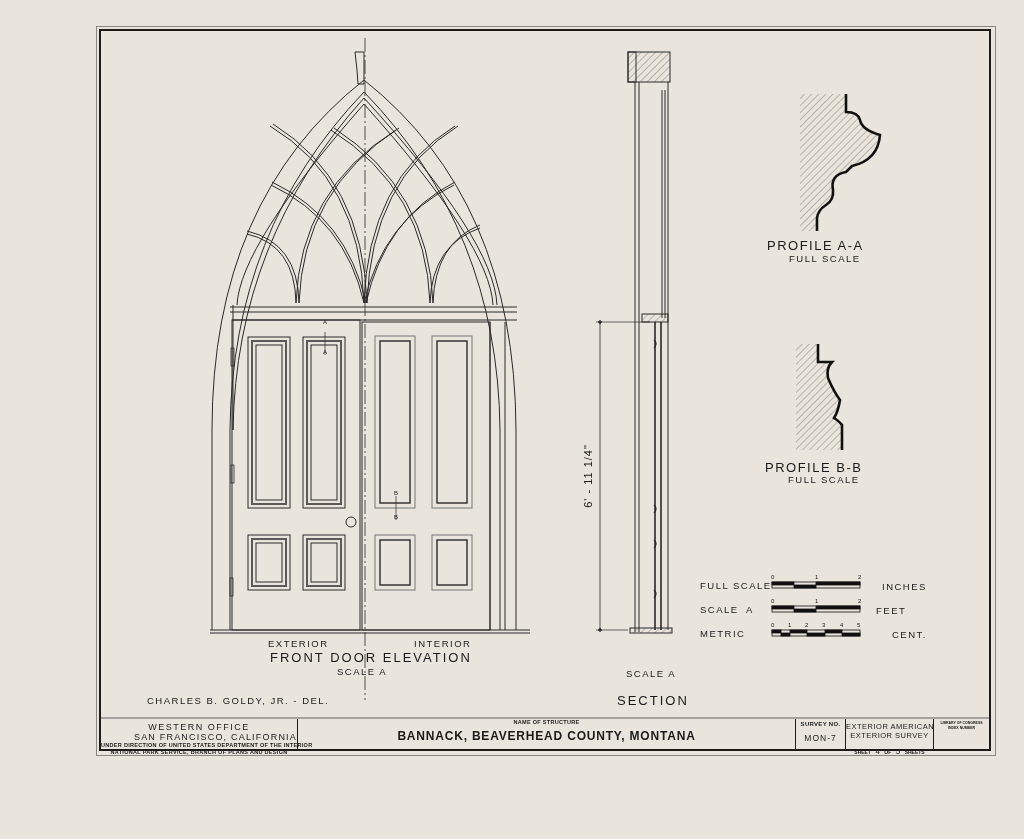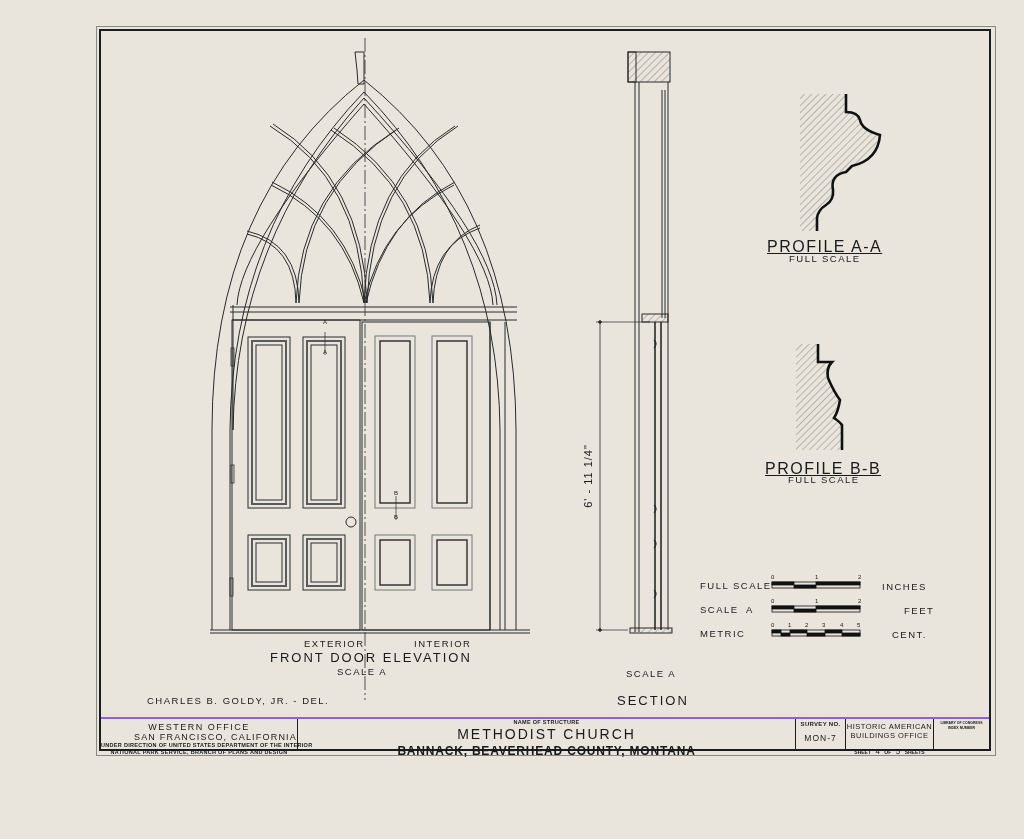--- a/index.html
+++ b/index.html
@@ -9,25 +9,25 @@
     font-family: "Liberation Sans", "DejaVu Sans", sans-serif;
     color: #1a1a1a;
     position: relative;
   }
   .sheet { position: absolute; left: 0; top: 0; width: 1024px; height: 839px; }
   .frame-outer { position: absolute; left: 96px; top: 26px; width: 898px; height: 728px; border: 1px solid #8a8780; }
   .frame-inner { position: absolute; left: 99px; top: 29px; width: 892px; height: 722px; border: 2px solid #1c1c1c; box-sizing: border-box; }
   svg.drawing { position: absolute; left: 0; top: 0; }
   .lbl { position: absolute; white-space: nowrap; letter-spacing: 1.5px; text-transform: uppercase; }
   .t-big { font-size: 13px; letter-spacing: 2px; }
-  .t-med { font-size: 16px; text-decoration: underline; }
+  .t-med { font-size: 13px; }
   .t-sm { font-size: 9.5px; }
   .t-xs { font-size: 5.5px; letter-spacing: 0.3px; font-weight: bold; }
   
-  .title-block { position: absolute; left: 101px; top: 717px; width: 888px; height: 32px; border-top: 2px solid #8b5cf6; display: flex; }
+  .title-block { position: absolute; left: 101px; top: 717px; width: 888px; height: 32px; border-top: 2px solid #a3a3a3; display: flex; }
   .tb-cell { position: relative; border-right: 1.5px solid #1c1c1c; box-sizing: border-box; height: 100%; text-align: center; }
   .tb-cell:last-child { border-right: none; }
   .tb-office { width: 197px; }
   .tb-structure { width: 498px; }
   .tb-survey { width: 50px; }
   .tb-habs { width: 88px; }
   .tb-loc { flex: 1; }
   .tb-line { display: block; line-height: 1; white-space: nowrap; }
 </style>
 </head>
@@ -171,21 +171,21 @@
       <rect x="825" y="630" width="17" height="3" fill="#111"></rect>
       <rect x="842" y="633" width="18" height="3" fill="#111"></rect>
     </g>
   </svg>
 
   <span class="lbl t-sm" style="left:323px;top:319px;font-size:6px;">A</span>
   <span class="lbl t-sm" style="left:323px;top:349px;font-size:6px;">A</span>
   <span class="lbl t-sm" style="left:394px;top:490px;font-size:6px;">B</span>
   <span class="lbl t-sm" style="left:394px;top:514px;font-size:6px;">B</span>
 
-  <span class="lbl t-sm" style="left:268px;top:638px;margin-left:36px;">EXTERIOR</span>
+  <span class="lbl t-sm" style="left:268px;top:638px;">EXTERIOR</span>
   <span class="lbl t-sm" style="left:402px;top:638px;margin-left:12px;">INTERIOR</span>
   <span class="lbl t-big" style="left:270px;top:650px;">FRONT DOOR ELEVATION</span>
   <span class="lbl t-sm" style="left:337px;top:666px;">SCALE A</span>
 
   <span class="lbl t-big" style="left:617px;top:654px;margin-top:39px;">SECTION</span>
   <span class="lbl t-sm" style="left:626px;top:668px;">SCALE A</span>
   <span class="lbl t-sm" style="left:556px;top:470px;transform:rotate(-90deg);font-size:11px;letter-spacing:1px;">6' - 11 1/4"</span>
 
   <span class="lbl t-med" style="left:767px;top:238px;">PROFILE   A-A</span>
   <span class="lbl t-sm" style="left:789px;top:253px;">FULL SCALE</span>
@@ -193,21 +193,21 @@
   <span class="lbl t-sm" style="left:788px;top:474px;">FULL SCALE</span>
 
   <span class="lbl t-sm" style="left:700px;top:580px;">FULL SCALE</span>
   <span class="lbl t-sm" style="left:882px;top:581px;">INCHES</span>
   <span class="lbl" style="left:771px;top:574px;font-size:6px;">0</span>
   <span class="lbl" style="left:815px;top:574px;font-size:6px;">1</span>
   <span class="lbl" style="left:858px;top:574px;font-size:6px;">2</span>
 
   <span class="lbl t-sm" style="left:700px;top:604px;">SCALE</span>
   <span class="lbl t-sm" style="left:746px;top:604px;">A</span>
-  <span class="lbl t-sm" style="left:904px;top:605px;">FEET</span>
+  <span class="lbl t-sm" style="left:876px;top:605px;">FEET</span>
   <span class="lbl" style="left:771px;top:598px;font-size:6px;">0</span>
   <span class="lbl" style="left:815px;top:598px;font-size:6px;">1</span>
   <span class="lbl" style="left:858px;top:598px;font-size:6px;">2</span>
 
   <span class="lbl t-sm" style="left:700px;top:628px;">METRIC</span>
   <span class="lbl t-sm" style="left:892px;top:629px;">CENT.</span>
   <span class="lbl" style="left:771px;top:622px;font-size:6px;">0</span>
   <span class="lbl" style="left:788px;top:622px;font-size:6px;">1</span>
   <span class="lbl" style="left:805px;top:622px;font-size:6px;">2</span>
   <span class="lbl" style="left:822px;top:622px;font-size:6px;">3</span>
@@ -218,30 +218,29 @@
 
   <div class="title-block">
     <div class="tb-cell tb-office">
       <span class="tb-line" style="font-size:9px;letter-spacing:1.5px;margin-top:4px;">WESTERN OFFICE</span>
       <span class="tb-line" style="font-size:9px;letter-spacing:1.2px;margin-top:1px;text-align:right;">SAN FRANCISCO, CALIFORNIA</span>
       <span class="tb-line t-xs" style="margin-top:1px;">UNDER DIRECTION OF UNITED STATES DEPARTMENT OF THE INTERIOR</span>
       <span class="tb-line t-xs" style="margin-top:1px;">NATIONAL PARK SERVICE, BRANCH OF PLANS AND DESIGN</span>
     </div>
     <div class="tb-cell tb-structure">
       <span class="tb-line t-xs" style="margin-top:1px;font-size:5.5px;">NAME OF STRUCTURE</span>
-      <span class="tb-line" style="font-size:14px;letter-spacing:2px;margin-top:1px;">METHODIST  CHURCH</span>
       <span class="tb-line" style="font-size:12px;letter-spacing:0.8px;margin-top:4px;font-weight:bold;">BANNACK, BEAVERHEAD COUNTY, MONTANA</span>
     </div>
     <div class="tb-cell tb-survey">
       <span class="tb-line t-xs" style="margin-top:2px;font-size:6px;">SURVEY NO.</span>
       <span class="tb-line" style="font-size:8.5px;letter-spacing:1px;margin-top:7px;">MON-7</span>
     </div>
     <div class="tb-cell tb-habs">
-      <span class="tb-line" style="font-size:7.5px;margin-top:4px;letter-spacing:0.5px;">HISTORIC AMERICAN</span>
-      <span class="tb-line" style="font-size:7.5px;margin-top:1px;letter-spacing:0.5px;">BUILDINGS OFFICE</span>
+      <span class="tb-line" style="font-size:7.5px;margin-top:4px;letter-spacing:0.5px;">EXTERIOR AMERICAN</span>
+      <span class="tb-line" style="font-size:7.5px;margin-top:1px;letter-spacing:0.5px;">EXTERIOR SURVEY</span>
       <span class="tb-line" style="margin-top:2px;">
         <span style="font-size:5px;font-weight:bold;">SHEET</span>
         <span style="font-size:8px;">4</span>
         <span style="font-size:5px;font-weight:bold;">OF</span>
         <span style="font-size:8px;">5</span>
         <span style="font-size:5px;font-weight:bold;">SHEETS</span>
       </span>
     </div>
     <div class="tb-cell tb-loc">
       <span class="tb-line" style="font-size:3.5px;margin-top:3px;font-weight:bold;">LIBRARY OF CONGRESS</span>

